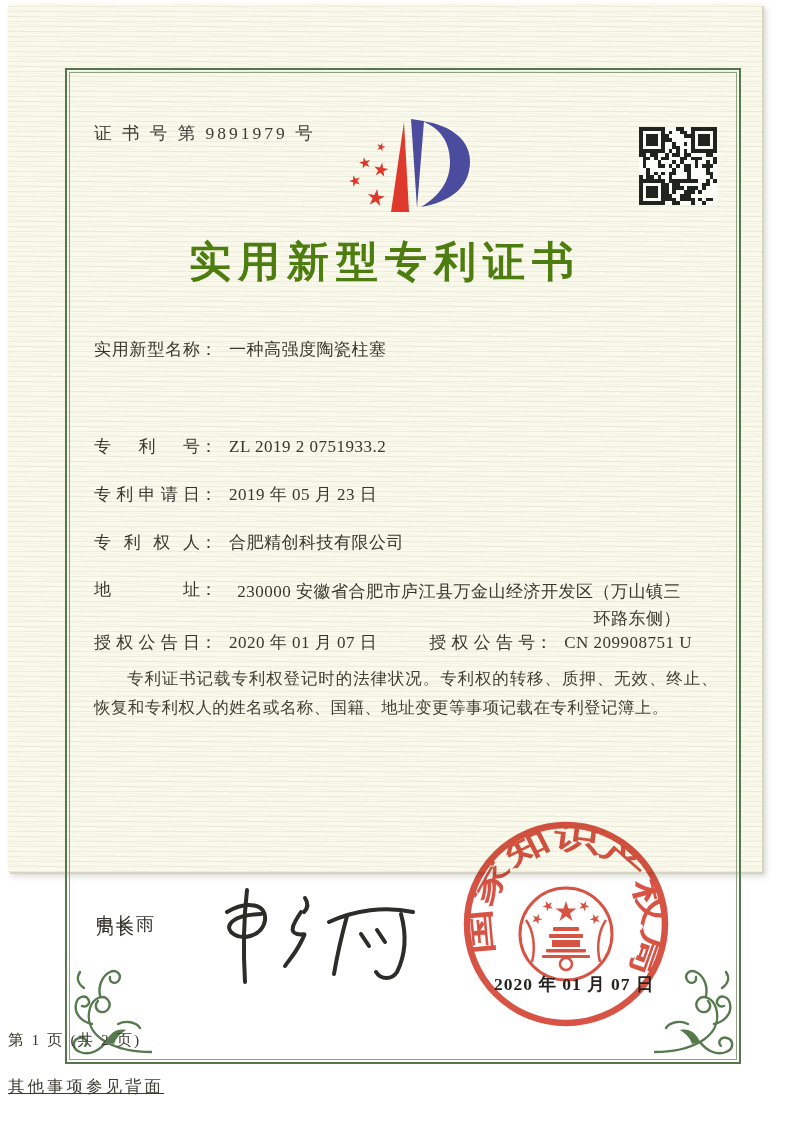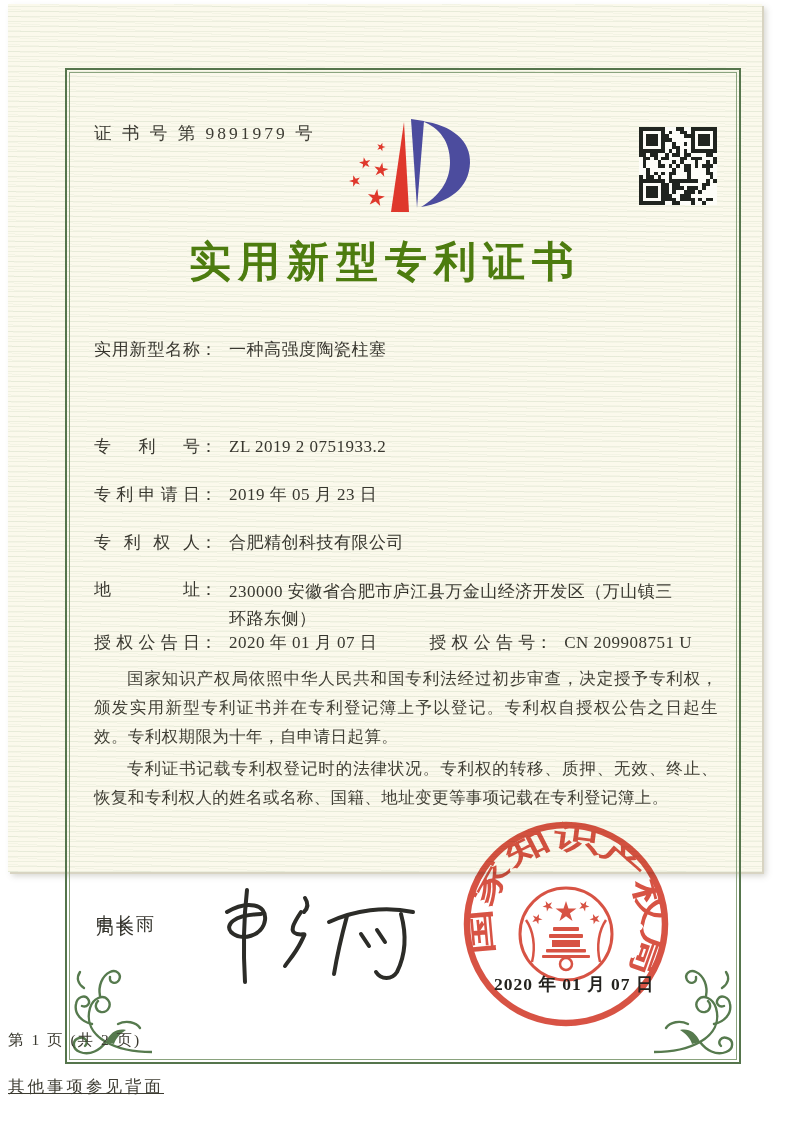--- a/index.html
+++ b/index.html
@@ -34,21 +34,21 @@
   .title{
     position:absolute;left:0;top:230px;width:754px;text-align:center;
     font-size:42px;font-weight:700;letter-spacing:7px;color:#4d7c0f;
   }
   .row{position:absolute;left:86px;font-size:17px;line-height:23px;color:#38372f;white-space:nowrap;}
   .r1{top:334px}.r2{top:384px}.r3{top:431px}.r4{top:479px}.r5{top:527px}
   .r6{top:574px;white-space:normal;}
   .r7{top:627px}
   .f-label{display:inline-block;width:106px;text-align:justify;text-align-last:justify;vertical-align:top;}
   .f-colon{display:inline-block;vertical-align:top;}
-  .f-value{display:inline-block;padding-left:12px;vertical-align:top;letter-spacing:.5px;}
+  .f-value{display:inline-block;padding-left:12px;vertical-align:top;letter-spacing:.5px;text-align:right;}
   .addr-value{width:452px;white-space:normal;line-height:27px;}
   .pair2{margin-left:52px;}
   .paras{position:absolute;left:86px;top:660px;width:624px;}
   .paras p{
     margin:0 0 3px 0;font-size:16.5px;line-height:29px;text-indent:2em;
     text-align:justify;color:#403f35;letter-spacing:.4px;
   }
   .sig-title{position:absolute;left:88px;top:912px;font-size:18px;letter-spacing:2px;color:#34332c;}
   .sig-name{position:absolute;left:88px;top:908px;font-size:18px;letter-spacing:2px;color:#34332c;}
   .sig-svg{position:absolute;left:205px;top:878px;}
@@ -352,21 +352,20 @@
     <span class="f-label">专利权人</span><span class="f-colon">：</span><span class="f-value">合肥精创科技有限公司</span>
   </div>
   <div class="row r6">
     <span class="f-label">地址</span><span class="f-colon">：</span><span class="f-value addr-value">230000 安徽省合肥市庐江县万金山经济开发区（万山镇三环路东侧）</span>
   </div>
   <div class="row r7">
     <span class="f-label">授权公告日</span><span class="f-colon">：</span><span class="f-value">2020 年 01 月 07 日</span><span class="pair2"></span><span class="f-label">授权公告号</span><span class="f-colon">：</span><span class="f-value">CN 209908751 U</span>
   </div>
 
   <div class="paras">
-    <p>国家知识产权局依照中华人民共和国专利法经过初步审查，决定授予专利权，颁发实用新型专利证书并在专利登记簿上予以登记。专利权自授权公告之日起生效。专利权期限为十年，自申请日起算。</p>
     <p>专利证书记载专利权登记时的法律状况。专利权的转移、质押、无效、终止、恢复和专利权人的姓名或名称、国籍、地址变更等事项记载在专利登记簿上。</p>
   </div>
 
   <div class="sig-title">局长</div>
   <div class="sig-name">申长雨</div>
 
   <svg class="sig-svg" width="210" height="105" viewBox="0 0 210 105">
     <g stroke="#2c2c28" fill="none" stroke-width="4" stroke-linecap="round" stroke-linejoin="round">
       <path d="M34,8 C31,34 30,66 32,100"></path>
       <path d="M14,30 C34,18 54,22 52,38 C50,54 28,60 18,50 C12,43 20,33 48,32"></path>

